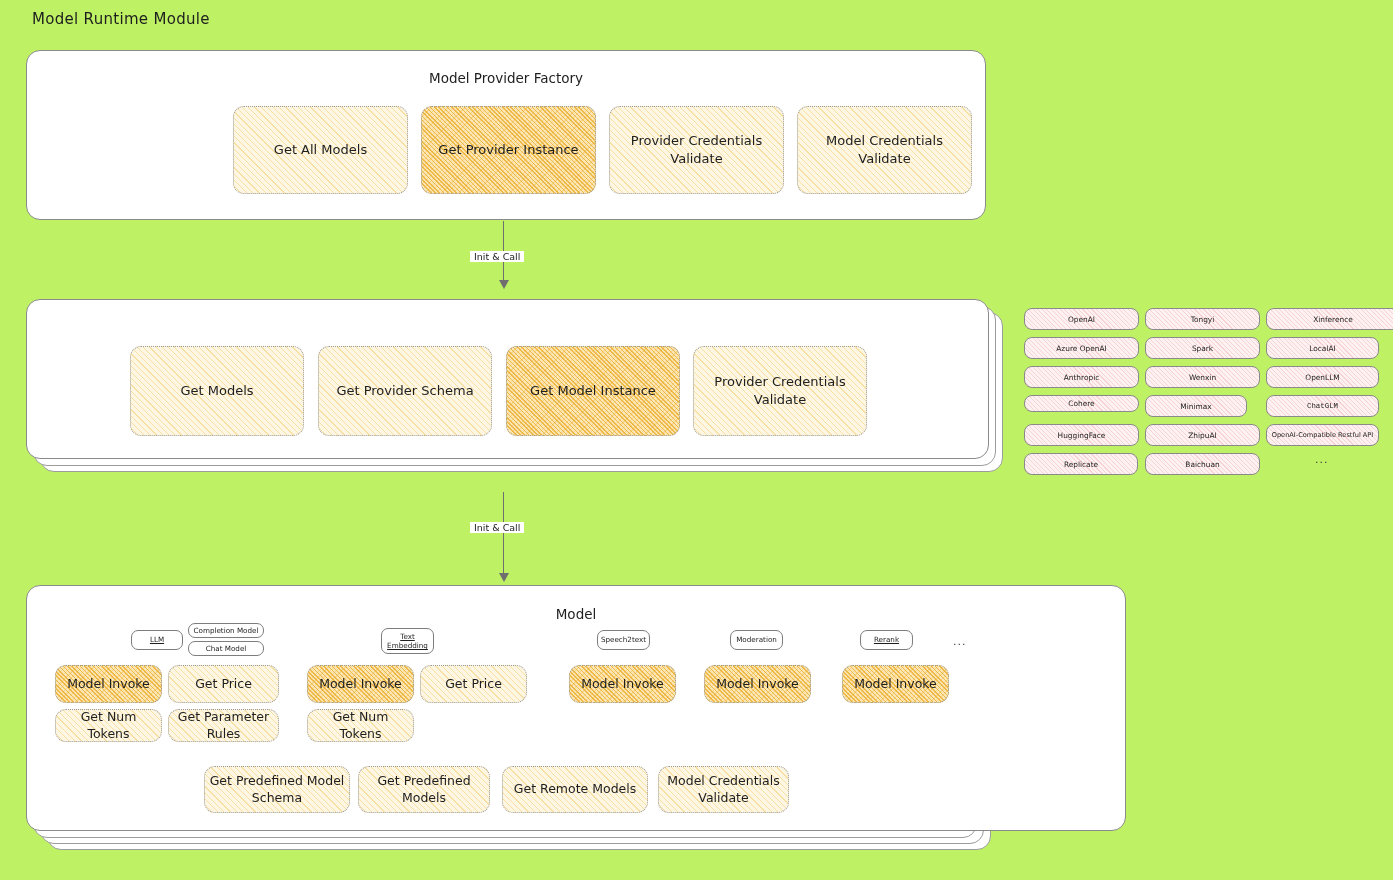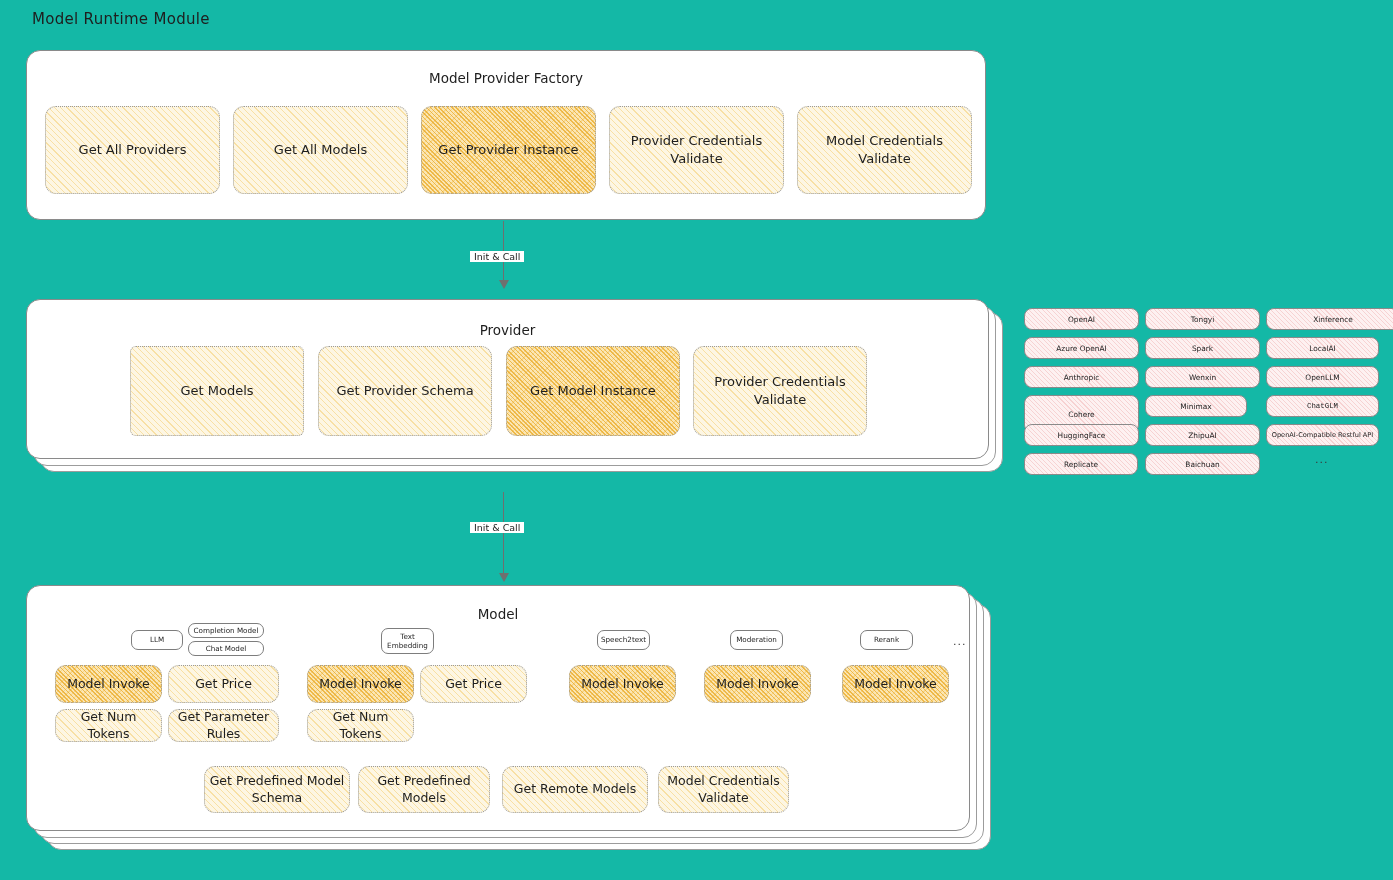--- a/index.html
+++ b/index.html
@@ -6,21 +6,21 @@
   html, body {
     margin: 0; padding: 0;
     width: 1393px; height: 880px;
     background: #ffffff;
     font-family: "DejaVu Sans", sans-serif;
     overflow: hidden;
   }
   #stage {
     position: relative;
     width: 1393px; height: 880px;
-    background: #14b8a6;
+    background: #bef264;
   }
 
   
   .page-title {
     position: absolute;
     left: 32px; top: 10px;
     font-size: 15px;
     color: #1e1e1e;
     letter-spacing: 0.3px;
     white-space: nowrap;
@@ -82,20 +82,21 @@
         rgba(255,255,255,0) 3.2px);
   }
   .hatch-blue {
     background-color: #eef5fb;
     background-image:
       repeating-linear-gradient(45deg,
         rgba(80,140,200,0.22) 0px,
         rgba(80,140,200,0.22) 0.8px,
         rgba(255,255,255,0) 0.8px,
         rgba(255,255,255,0) 3.2px);
+    text-decoration: underline;
   }
 
   
   .mbox {
     position: absolute;
     border: 1.2px dotted #9a9a9a;
     border-radius: 11px;
     display: flex;
     align-items: center;
     justify-content: center;
@@ -173,57 +174,55 @@
 </head>
 <body>
 
 <div id="stage">
 
   <div class="page-title">Model Runtime Module</div>
 
   <div class="container" style="left:26px; top:50px; width:960px; height:170px;">
     <div class="container-title" style="top:19px;">Model Provider Factory</div>
 
-    <div class="mbox lg hatch-yellow" style="left:18px; top:55px; width:175px; height:88px;">Get All Providers</div>
 
     <div class="mbox lg hatch-yellow" style="left:206px; top:55px; width:175px; height:88px;">Get All Models</div>
 
     <div class="mbox lg hatch-yellow-strong" style="left:394px; top:55px; width:175px; height:88px;">Get Provider Instance</div>
 
     <div class="mbox lg hatch-yellow" style="left:582px; top:55px; width:175px; height:88px;">Provider Credentials Validate</div>
 
     <div class="mbox lg hatch-yellow" style="left:770px; top:55px; width:175px; height:88px;">Model Credentials Validate</div>
   </div>
 
   <div class="arrow-wrap" style="left:503px; top:221px; width:2px; height:70px;">
     <div class="arrow-line" style="height:61px;"></div>
     <div class="arrow-head" style="top:59px;"></div>
     <div class="arrow-label" style="left:-33px; top:30px;">Init &amp; Call</div>
   </div>
 
   <div class="stack-layer" style="left:40px; top:312px; width:963px; height:160px;"></div>
   <div class="stack-layer" style="left:33px; top:306px; width:963px; height:160px;"></div>
   <div class="container" style="left:26px; top:299px; width:963px; height:160px;">
-    <div class="container-title" style="top:22px;">Provider</div>
-
-    <div class="mbox lg hatch-yellow" style="left:103px; top:46px; width:174px; height:90px;border-radius:6px;">Get Models</div>
+
+    <div class="mbox lg hatch-yellow" style="left:103px; top:46px; width:174px; height:90px;">Get Models</div>
 
     <div class="mbox lg hatch-yellow" style="left:291px; top:46px; width:174px; height:90px;">Get Provider Schema</div>
 
     <div class="mbox lg hatch-yellow-strong" style="left:479px; top:46px; width:174px; height:90px;">Get Model Instance</div>
 
     <div class="mbox lg hatch-yellow" style="left:666px; top:46px; width:174px; height:90px;">Provider Credentials Validate</div>
   </div>
 
   <div style="position:absolute; left:1024px; top:300px; width:355px; height:175px;">
 
     <div class="pill hatch-pink" style="left:0px; top:0px; width:115px; height:22px;">OpenAI</div>
     <div class="pill hatch-pink" style="left:0px; top:29px; width:115px; height:22px;">Azure OpenAI</div>
     <div class="pill hatch-pink" style="left:0px; top:58px; width:115px; height:22px;">Anthropic</div>
-    <div class="pill hatch-pink" style="left:0px; top:87px; width:115px; height:38px;">Cohere</div>
+    <div class="pill hatch-pink" style="left:0px; top:87px; width:115px; height:17px;">Cohere</div>
     <div class="pill hatch-pink" style="left:0px; top:116px; width:115px; height:22px;">HuggingFace</div>
     <div class="pill hatch-pink" style="left:0px; top:145px; width:114px; height:22px;">Replicate</div>
 
     <div class="pill hatch-pink" style="left:121px; top:0px; width:115px; height:22px;">Tongyi</div>
     <div class="pill hatch-pink" style="left:121px; top:29px; width:115px; height:22px;">Spark</div>
     <div class="pill hatch-pink" style="left:121px; top:58px; width:115px; height:22px;">Wenxin</div>
     <div class="pill hatch-pink" style="left:121px; top:87px; width:102px; height:22px;">Minimax</div>
     <div class="pill hatch-pink" style="left:121px; top:116px; width:115px; height:22px;">ZhipuAI</div>
     <div class="pill hatch-pink" style="left:121px; top:145px; width:115px; height:22px;">Baichuan</div>
 
@@ -237,21 +236,21 @@
 
   <div class="arrow-wrap" style="left:503px; top:492px; width:2px; height:92px;">
     <div class="arrow-line" style="height:83px;"></div>
     <div class="arrow-head" style="top:81px;"></div>
     <div class="arrow-label" style="left:-33px; top:30px;">Init &amp; Call</div>
   </div>
 
   <div class="stack-layer" style="left:47px; top:604px; width:944px; height:246px;"></div>
   <div class="stack-layer" style="left:40px; top:598px; width:944px; height:246px;"></div>
   <div class="stack-layer" style="left:33px; top:592px; width:944px; height:246px;"></div>
-  <div class="container" style="left:26px; top:585px; width:944px; height:246px;">
+  <div class="container" style="left:26px; top:585px; width:1100px; height:246px;">
     <div class="container-title" style="top:20px;">Model</div>
 
     <div class="badge hatch-blue" style="left:104px; top:44px; width:52px; height:20px;">LLM</div>
     <div class="badge" style="left:161px; top:37px; width:76px; height:15px;">Completion Model</div>
     <div class="badge" style="left:161px; top:55px; width:76px; height:15px;">Chat Model</div>
 
     <div class="mbox md hatch-yellow-strong" style="left:28px; top:79px; width:107px; height:38px;">Model Invoke</div>
     <div class="mbox md hatch-yellow" style="left:141px; top:79px; width:111px; height:38px;">Get Price</div>
     <div class="mbox md hatch-yellow" style="left:28px; top:123px; width:107px; height:33px;">Get Num Tokens</div>
     <div class="mbox md hatch-yellow" style="left:141px; top:123px; width:111px; height:33px;">Get Parameter Rules</div>

